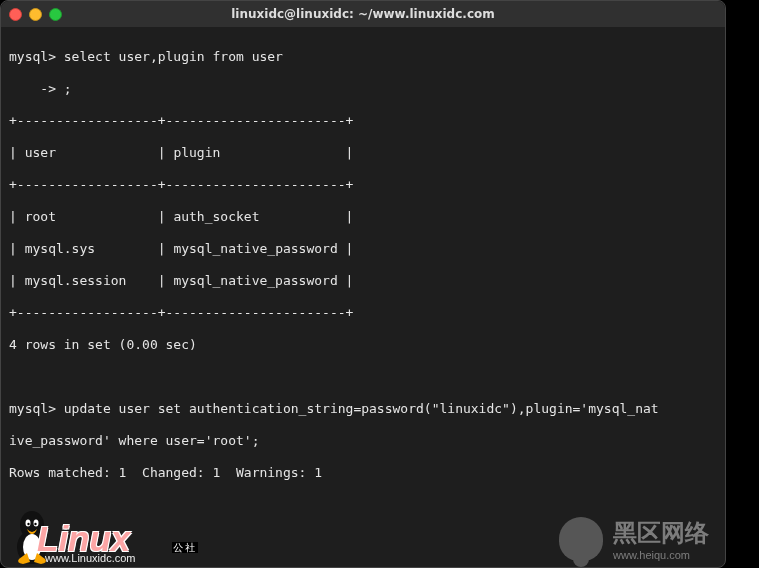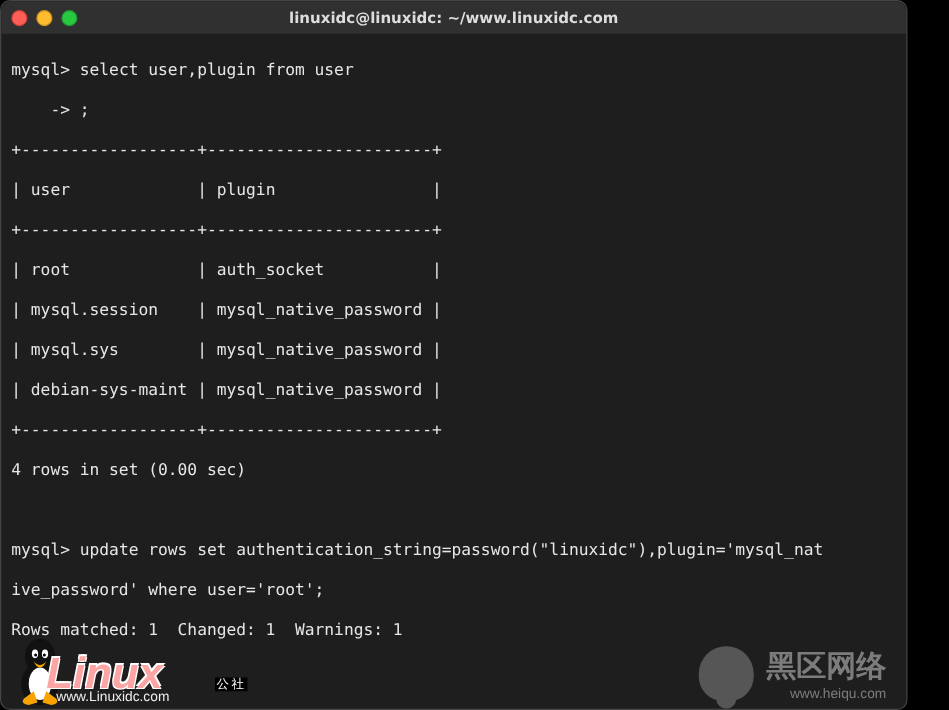--- a/index.html
+++ b/index.html
@@ -17,21 +17,21 @@
   .overlay{position:absolute;pointer-events:none}
   .tux{left:6px;bottom:2px;width:50px;height:58px}
   .linux-badge{left:36px;bottom:8px}
   .linux-txt{color:#fca5a5;font-family:Liberation Sans, sans-serif;font-style:italic;font-weight:900;font-size:35px;text-shadow:1px 1px 0 #fff,-1px -1px 0 #fff,1px -1px 0 #fff,-1px 1px 0 #fff}
   .linux-sub{color:#fff;font-family:Arial,sans-serif;font-weight:normal;font-size:10px;letter-spacing:2px;margin-left:34px;background:#000;padding:0 1px}
   .linux-url{position:absolute;left:44px;bottom:3px;color:#eee;font:11px Arial;letter-spacing:0}
   .heiqu{right:16px;bottom:6px;display:flex;align-items:center;gap:10px;opacity:0.6}
   .mushroom{width:44px;height:44px;background:#bbb;border-radius:50% 50% 45% 45%;position:relative;opacity:0.6}
   .mushroom:after{content:"";position:absolute;bottom:-6px;left:14px;width:16px;height:14px;background:#bbb;border-radius:0 0 8px 8px}
   .heiqu-txt{color:#bbb;font-family:Liberation Mono, monospace;font-size:24px;font-weight:bold;text-align:left}
-  .heiqu-url{color:#bbb;font:11px Arial;display:block;text-align:right}
+  .heiqu-url{color:#bbb;font:11px Arial;display:block;}
 </style>
 </head>
 <body>
 
 <div class="window">
   <div class="titlebar">
     <div class="traffic">
       <div class="tl red"></div>
       <div class="tl yellow"></div>
       <div class="tl green"></div>
@@ -39,27 +39,26 @@
     <div class="title">linuxidc@linuxidc: ~/www.linuxidc.com</div>
   </div>
 
   <div class="term">
 <span class="line"><span>mysql&gt;</span> <span>select user,plugin from user</span></span>
 <span class="line"><span>    -&gt;</span> <span>;</span></span>
 <span class="line">+------------------+-----------------------+</span>
 <span class="line">| <span>user</span>             | <span>plugin</span>                |</span>
 <span class="line">+------------------+-----------------------+</span>
 <span class="line">| <span>root</span>             | <span>auth_socket</span>           |</span>
+<span class="line">| <span>mysql.sys</span>        | <span>mysql_native_password</span> |</span>
 <span class="line">| <span>mysql.session</span>    | <span>mysql_native_password</span> |</span>
-<span class="line">| <span>mysql.sys</span>        | <span>mysql_native_password</span> |</span>
-<span class="line">| <span>debian-sys-maint</span> | <span>mysql_native_password</span> |</span>
 <span class="line">+------------------+-----------------------+</span>
 <span class="line">4 rows in set (0.00 sec)</span>
 <span class="line"> </span>
-<span class="line"><span>mysql&gt;</span> <span>update rows set authentication_string=password("linuxidc"),plugin='mysql_nat</span></span>
+<span class="line"><span>mysql&gt;</span> <span>update user set authentication_string=password("linuxidc"),plugin='mysql_nat</span></span>
 <span class="line">ive_password' where user='root';</span>
 <span class="line">Rows matched: 1  Changed: 1  Warnings: 1</span>
 <span class="line"> </span>
 
 
 
 
 
 
 

